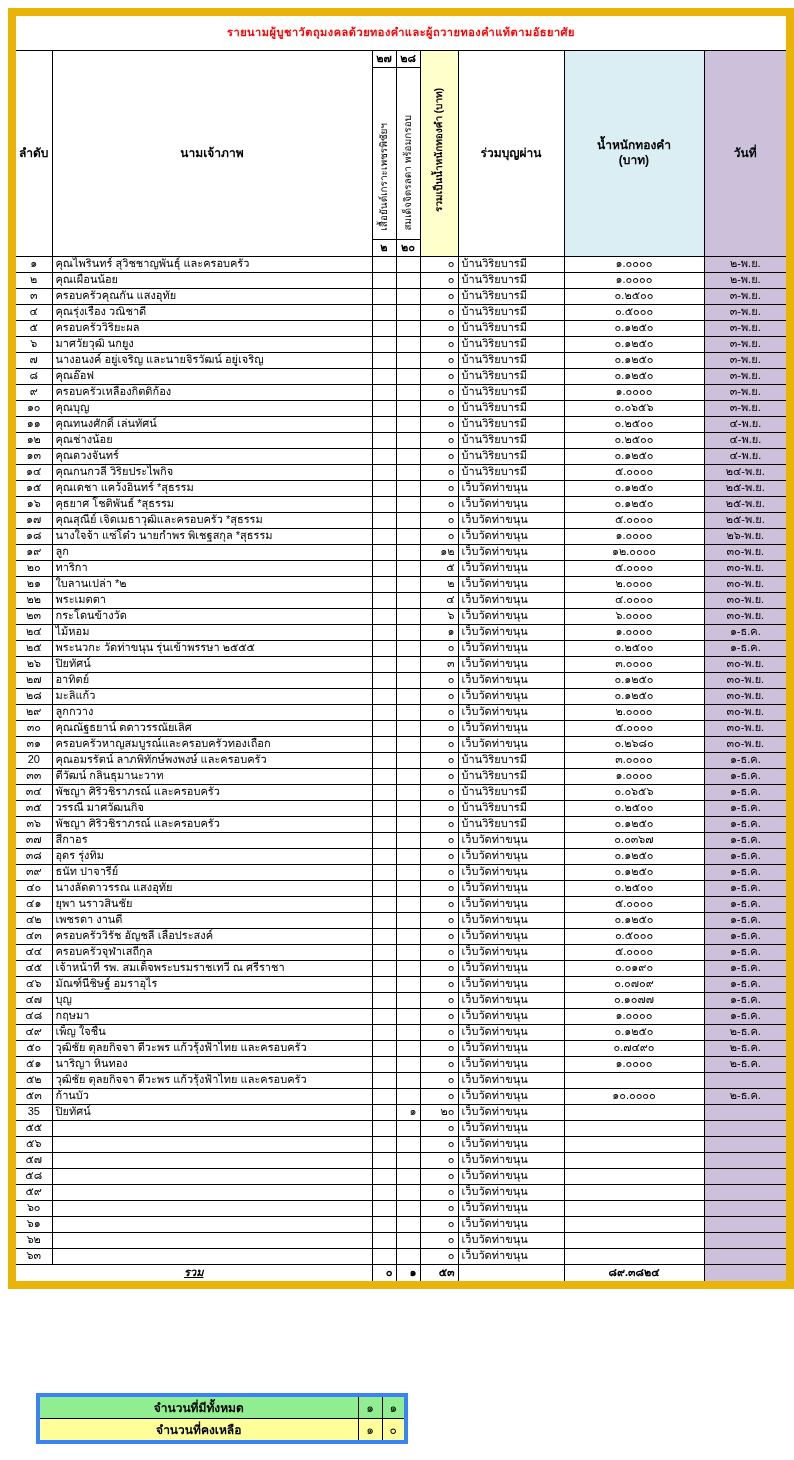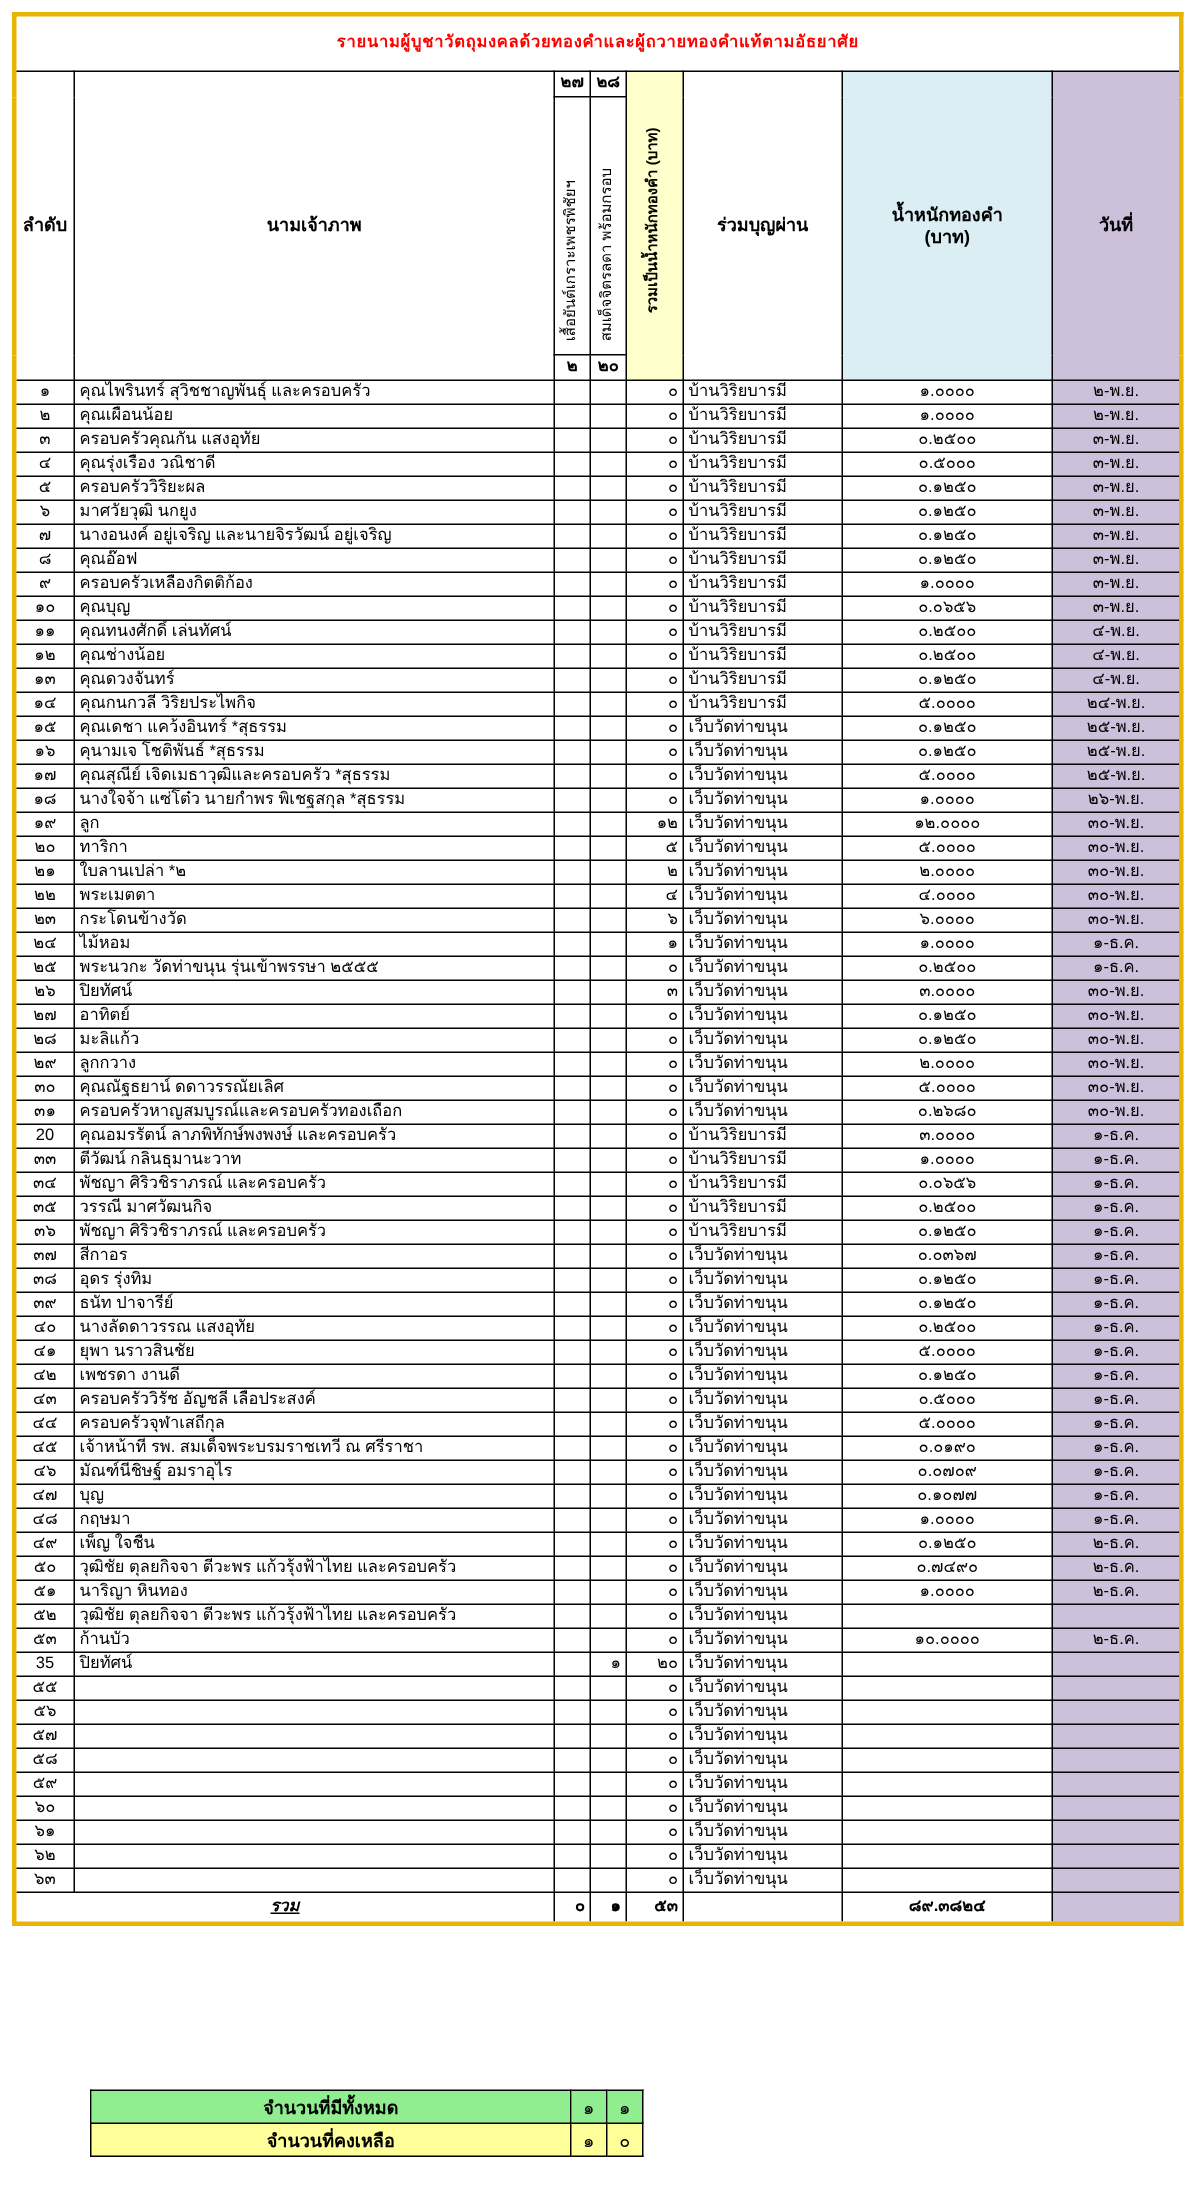--- a/index.html
+++ b/index.html
@@ -1,21 +1,21 @@
 <!DOCTYPE html>
 <html style="--title-color: #ff0000; --col5-bg: #ffffcc; --weight-bg: #daeef3; --date-bg: #ccc0da; --green: #90ee90; --yellow: #ffff99;"><head>
 <meta charset="utf-8">
 <style>
   * { box-sizing: border-box; }
   html,body { margin:0; padding:0; background:#ffffff; }
   body { font-family:"Liberation Sans","DejaVu Sans",sans-serif; }
   .page { position:relative; width:794px; height:1460px; background:#fff; overflow:hidden; }
 
   table { border-collapse:collapse; table-layout:fixed; }
-  .main { position:absolute; left:8px; top:8px; width:778px; border:3px solid #eab308;padding-left:32px; }
+  .main { position:absolute; left:8px; top:8px; width:778px; border:8px solid #eab308;padding-left:32px; }
   .main th, .main td {
     border:1px solid #000; padding:0 2px; font-size:11px;
     overflow:hidden; white-space:nowrap; line-height:1.25;
   }
   .title-cell {
     height:38px; text-align:center; vertical-align:middle;
     font-size:20px; font-weight:bold; color:var(--title-color,#f00);
     letter-spacing:0.5px;
   }
   th.head { font-weight:bold; text-align:center; vertical-align:middle; font-size:12px; }
@@ -37,21 +37,21 @@
   .c-no { text-align:center; }
   .c-name { text-align:left; padding-left:3px !important; }
   .c-c3, .c-c4, .c-c5 { text-align:right; padding-right:3px !important; }
   .c-channel { text-align:left; padding-left:3px !important; }
   .c-weight { text-align:center; }
   .c-date { text-align:center; background:var(--date-bg,#ccc0da); }
 
   tfoot td { height:21px; font-weight:bold; vertical-align:middle; }
   .total-label { text-align:center; font-style:italic; text-decoration:underline; font-size:14px; }
 
-  .summary { position:absolute; left:60px; top:1393px; border:1px solid #3b82f6; }
+  .summary { position:absolute; left:36px; top:1393px; border:4px solid #3b82f6; }
   .summary td { border:1px solid #000; font-size:12px; height:19px; vertical-align:middle; overflow:hidden; white-space:nowrap; }
   .s-label { width:320px; text-align:center; font-weight:bold; }
   .s-num { width:24px; text-align:center; }
   .bg-green { background:var(--green,#90ee90); }
   .bg-yellow { background:var(--yellow,#ffff99);margin-left:28px; }
 </style>
 </head>
 <body>
 
 <div class="page">
@@ -244,21 +244,21 @@
           <td class="c-name">คุณเดชา แคว้งอินทร์ *สุธรรม</td>
           <td class="c-c3"></td>
           <td class="c-c4"></td>
           <td class="c-c5">๐</td>
           <td class="c-channel">เว็บวัดท่าขนุน</td>
           <td class="c-weight">๐.๑๒๕๐</td>
           <td class="c-date">๒๕-พ.ย.</td>
         </tr>
         <tr>
           <td class="c-no">๑๖</td>
-          <td class="c-name">คุนามเจ โชติพันธ์ *สุธรรม</td>
+          <td class="c-name">คุธยาศ โชติพันธ์ *สุธรรม</td>
           <td class="c-c3"></td>
           <td class="c-c4"></td>
           <td class="c-c5">๐</td>
           <td class="c-channel">เว็บวัดท่าขนุน</td>
           <td class="c-weight">๐.๑๒๕๐</td>
           <td class="c-date">๒๕-พ.ย.</td>
         </tr>
         <tr>
           <td class="c-no">๑๗</td>
           <td class="c-name">คุณสุณีย์ เจิดเมธาวุฒิและครอบครัว *สุธรรม</td>

